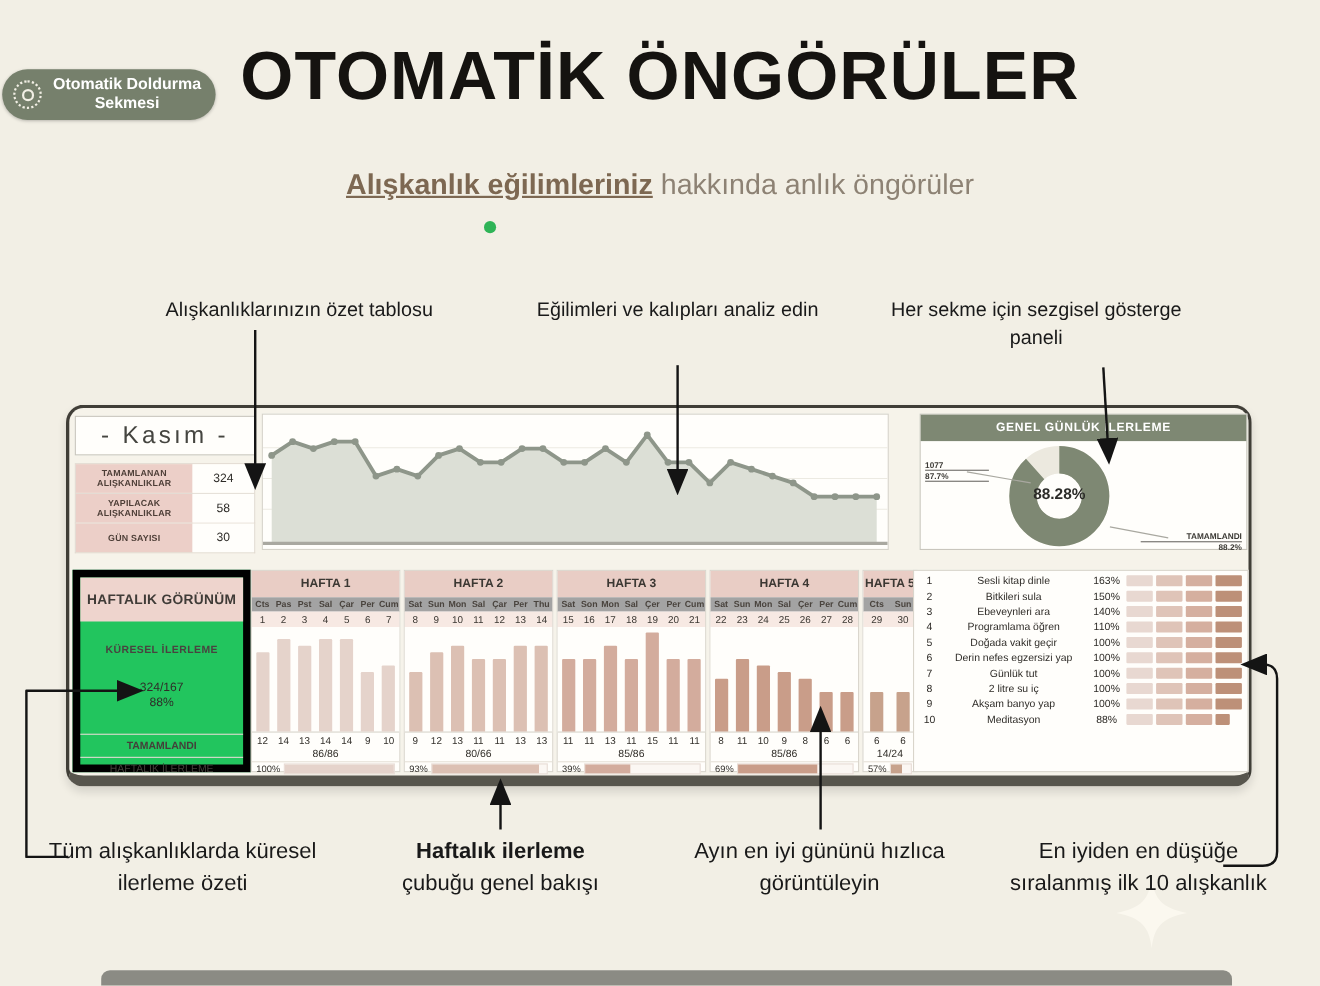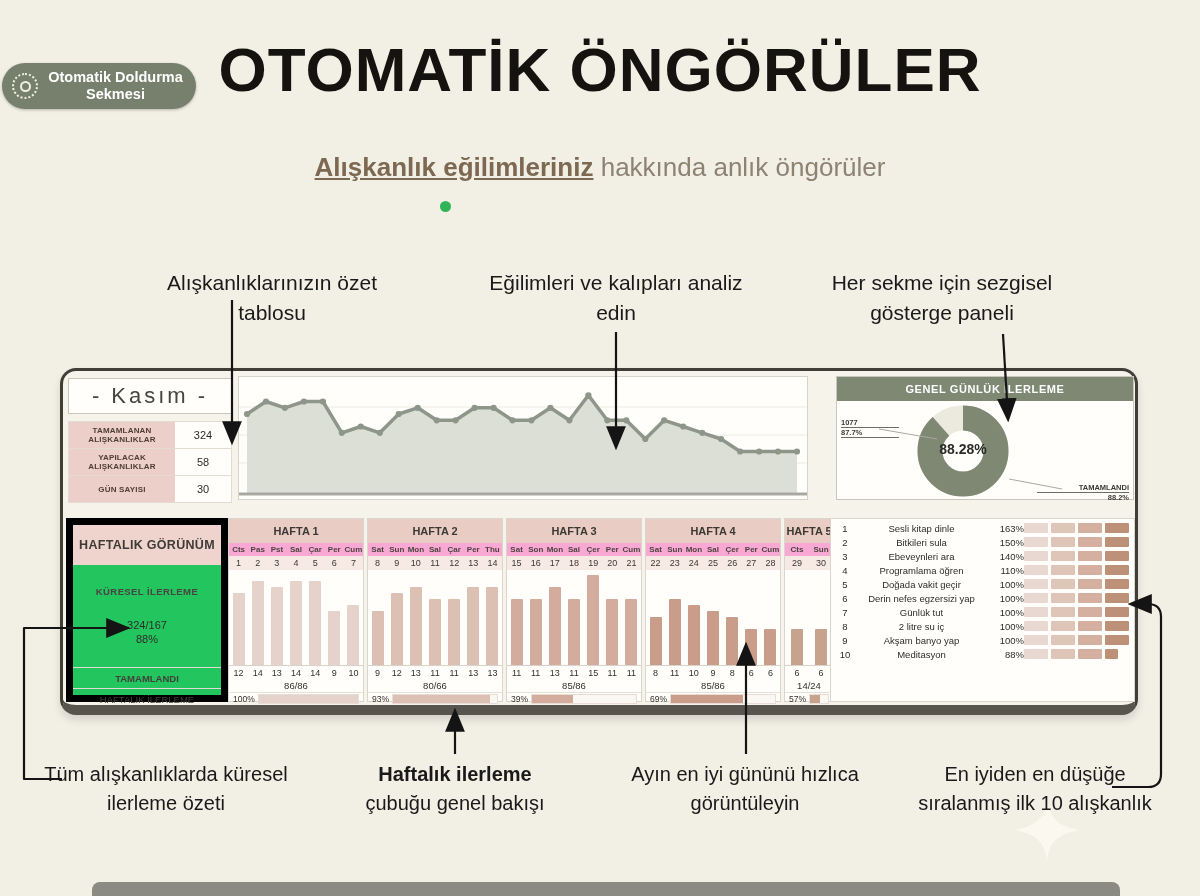--- a/index.html
+++ b/index.html
@@ -24,21 +24,21 @@
   .page-title{
     left:0;right:0;top:34px;text-align:center;font-size:62px;font-weight:bold;
     letter-spacing:1px;color:#151310;z-index:2;
   }
   .subtitle{left:0;right:0;top:152px;text-align:center;font-size:26px;z-index:2;}
   .subtitle .hl{color:#7d6852;font-weight:bold;text-decoration:underline;}
   .subtitle .rest{color:#8d8274;}
   .green-dot{left:440px;top:201px;width:11px;height:11px;border-radius:50%;background:#2fb457;}
 
   
-  .callout{font-size:21px;line-height:1.45;text-align:center;color:#191919;z-index:4;}
+  .callout{font-size:18px;line-height:1.45;text-align:center;color:#191919;z-index:4;}
   .co-t1{left:132px;top:268px;width:280px;}
   .co-t2{left:476px;top:268px;width:280px;}
   .co-t3{left:802px;top:268px;width:280px;}
   .co-b1{left:36px; top:760px;width:260px;font-size:20px;}
   .co-b2{left:325px;top:760px;width:260px;font-size:20px;}
   .co-b2 .bold{font-weight:bold;}
   .co-b3{left:615px;top:760px;width:260px;font-size:20px;}
   .co-b4{left:905px;top:760px;width:260px;font-size:20px;}
 
   
@@ -90,21 +90,21 @@
     display:flex;align-items:center;justify-content:center;font-size:9.5px;font-weight:bold;color:#443f3a;}
   .wk-sb-weekly{position:absolute;left:0;right:0;top:163px;height:20px;border-top:1px solid #e0dbd2;
     display:flex;align-items:center;justify-content:center;font-size:9.5px;font-weight:normal;color:#443f3a;}
   .wk-sidebar{position:absolute;}
   .weekly-columns{left:228px;top:518px;height:184px;display:flex;gap:3px;z-index:2;}
   .week-col{background:#fffefb;border:1px solid #dad6cd;display:flex;flex-direction:column;}
   .wk-header{height:24px;background:#e9cdc5;font-size:11px;font-weight:bold;color:#3c3833;
     display:flex;align-items:center;justify-content:center;flex:0 0 auto;}
   .wk-row{display:flex;flex:0 0 auto;}
   .wk-row span{flex:1;text-align:center;}
-  .wk-daynames{height:13px;background:#f9a8d4;font-size:8px;font-weight:bold;color:#4a443e;align-items:center;}
+  .wk-daynames{height:13px;background:#a3a3a3;font-size:8px;font-weight:bold;color:#4a443e;align-items:center;}
   .wk-dates{height:14px;background:#f7e9e3;font-size:9px;color:#3c3833;align-items:center;}
   .wk-bars{height:95px;display:flex;align-items:flex-end;justify-content:space-around;
     border-bottom:1px solid #d8d4cb;flex:0 0 auto;background:#fffefb;}
   .wk-bar{width:12px;border-radius:1px 1px 0 0;}
   .wk-vals{height:13px;font-size:9px;color:#33302b;align-items:center;}
   .wk-total{height:13px;border-bottom:1px solid #e6e1d8;font-size:9.5px;color:#33302b;
     display:flex;align-items:center;justify-content:center;flex:0 0 auto;}
   .wk-progress{height:11px;display:flex;align-items:center;gap:3px;padding:0 4px;flex:0 0 auto;}
   .wk-progress .pct{font-size:8.5px;color:#33302b;flex:0 0 auto;}
   .wk-track{flex:1;height:8px;background:#fbf7f3;border:1px solid #e8ddd6;}
@@ -112,21 +112,21 @@
 
   
   .top10{left:830px;top:518px;width:305px;height:184px;background:#fffefb;
     border:1px solid #d9d5cb;z-index:2;}
   .t10-header{height:42px;background:#ebd0c8;color:#3c3833;font-size:10px;font-weight:bold;
     display:flex;align-items:center;justify-content:center;letter-spacing:.3px;}
   .t10-body{height:140px;display:flex;flex-direction:column;justify-content:space-around;padding:2px 4px;}
   .t10-row{display:flex;align-items:center;font-size:9.5px;color:#2f2c28;}
   .t10-rank{width:20px;text-align:center;}
   .t10-name{flex:1;text-align:center;}
-  .t10-pct{width:36px;text-align:right;}
+  .t10-pct{width:36px;text-align:center;}
   .t10-heat{width:106px;display:flex;gap:3px;justify-content:flex-start;}
   .t10-cell{height:10px;border-radius:1px;}
 
   
   .bottom-bar{left:92px;top:882px;width:1028px;height:14px;background:#8b8b84;border-radius:8px 8px 0 0;}
   .sparkle{left:1015px;top:798px;width:64px;height:64px;z-index:2;}
   .arrows{left:0;top:0;width:1200px;height:896px;z-index:5;pointer-events:none;}
 </style>
 </head>
 <body>

